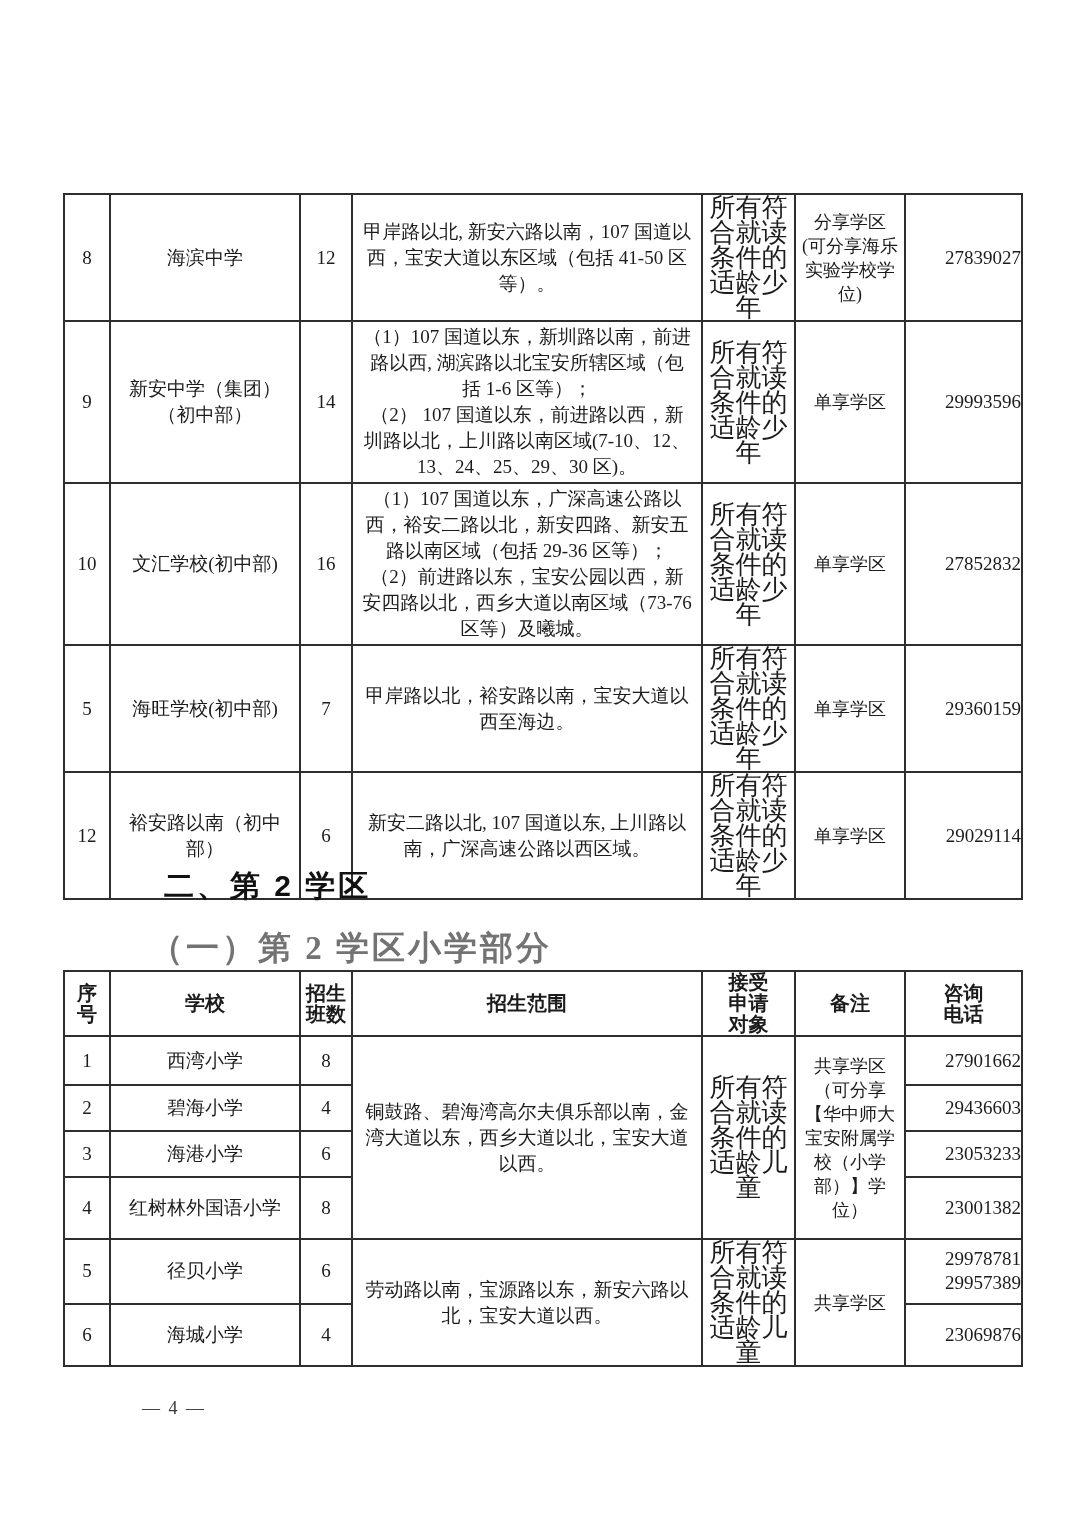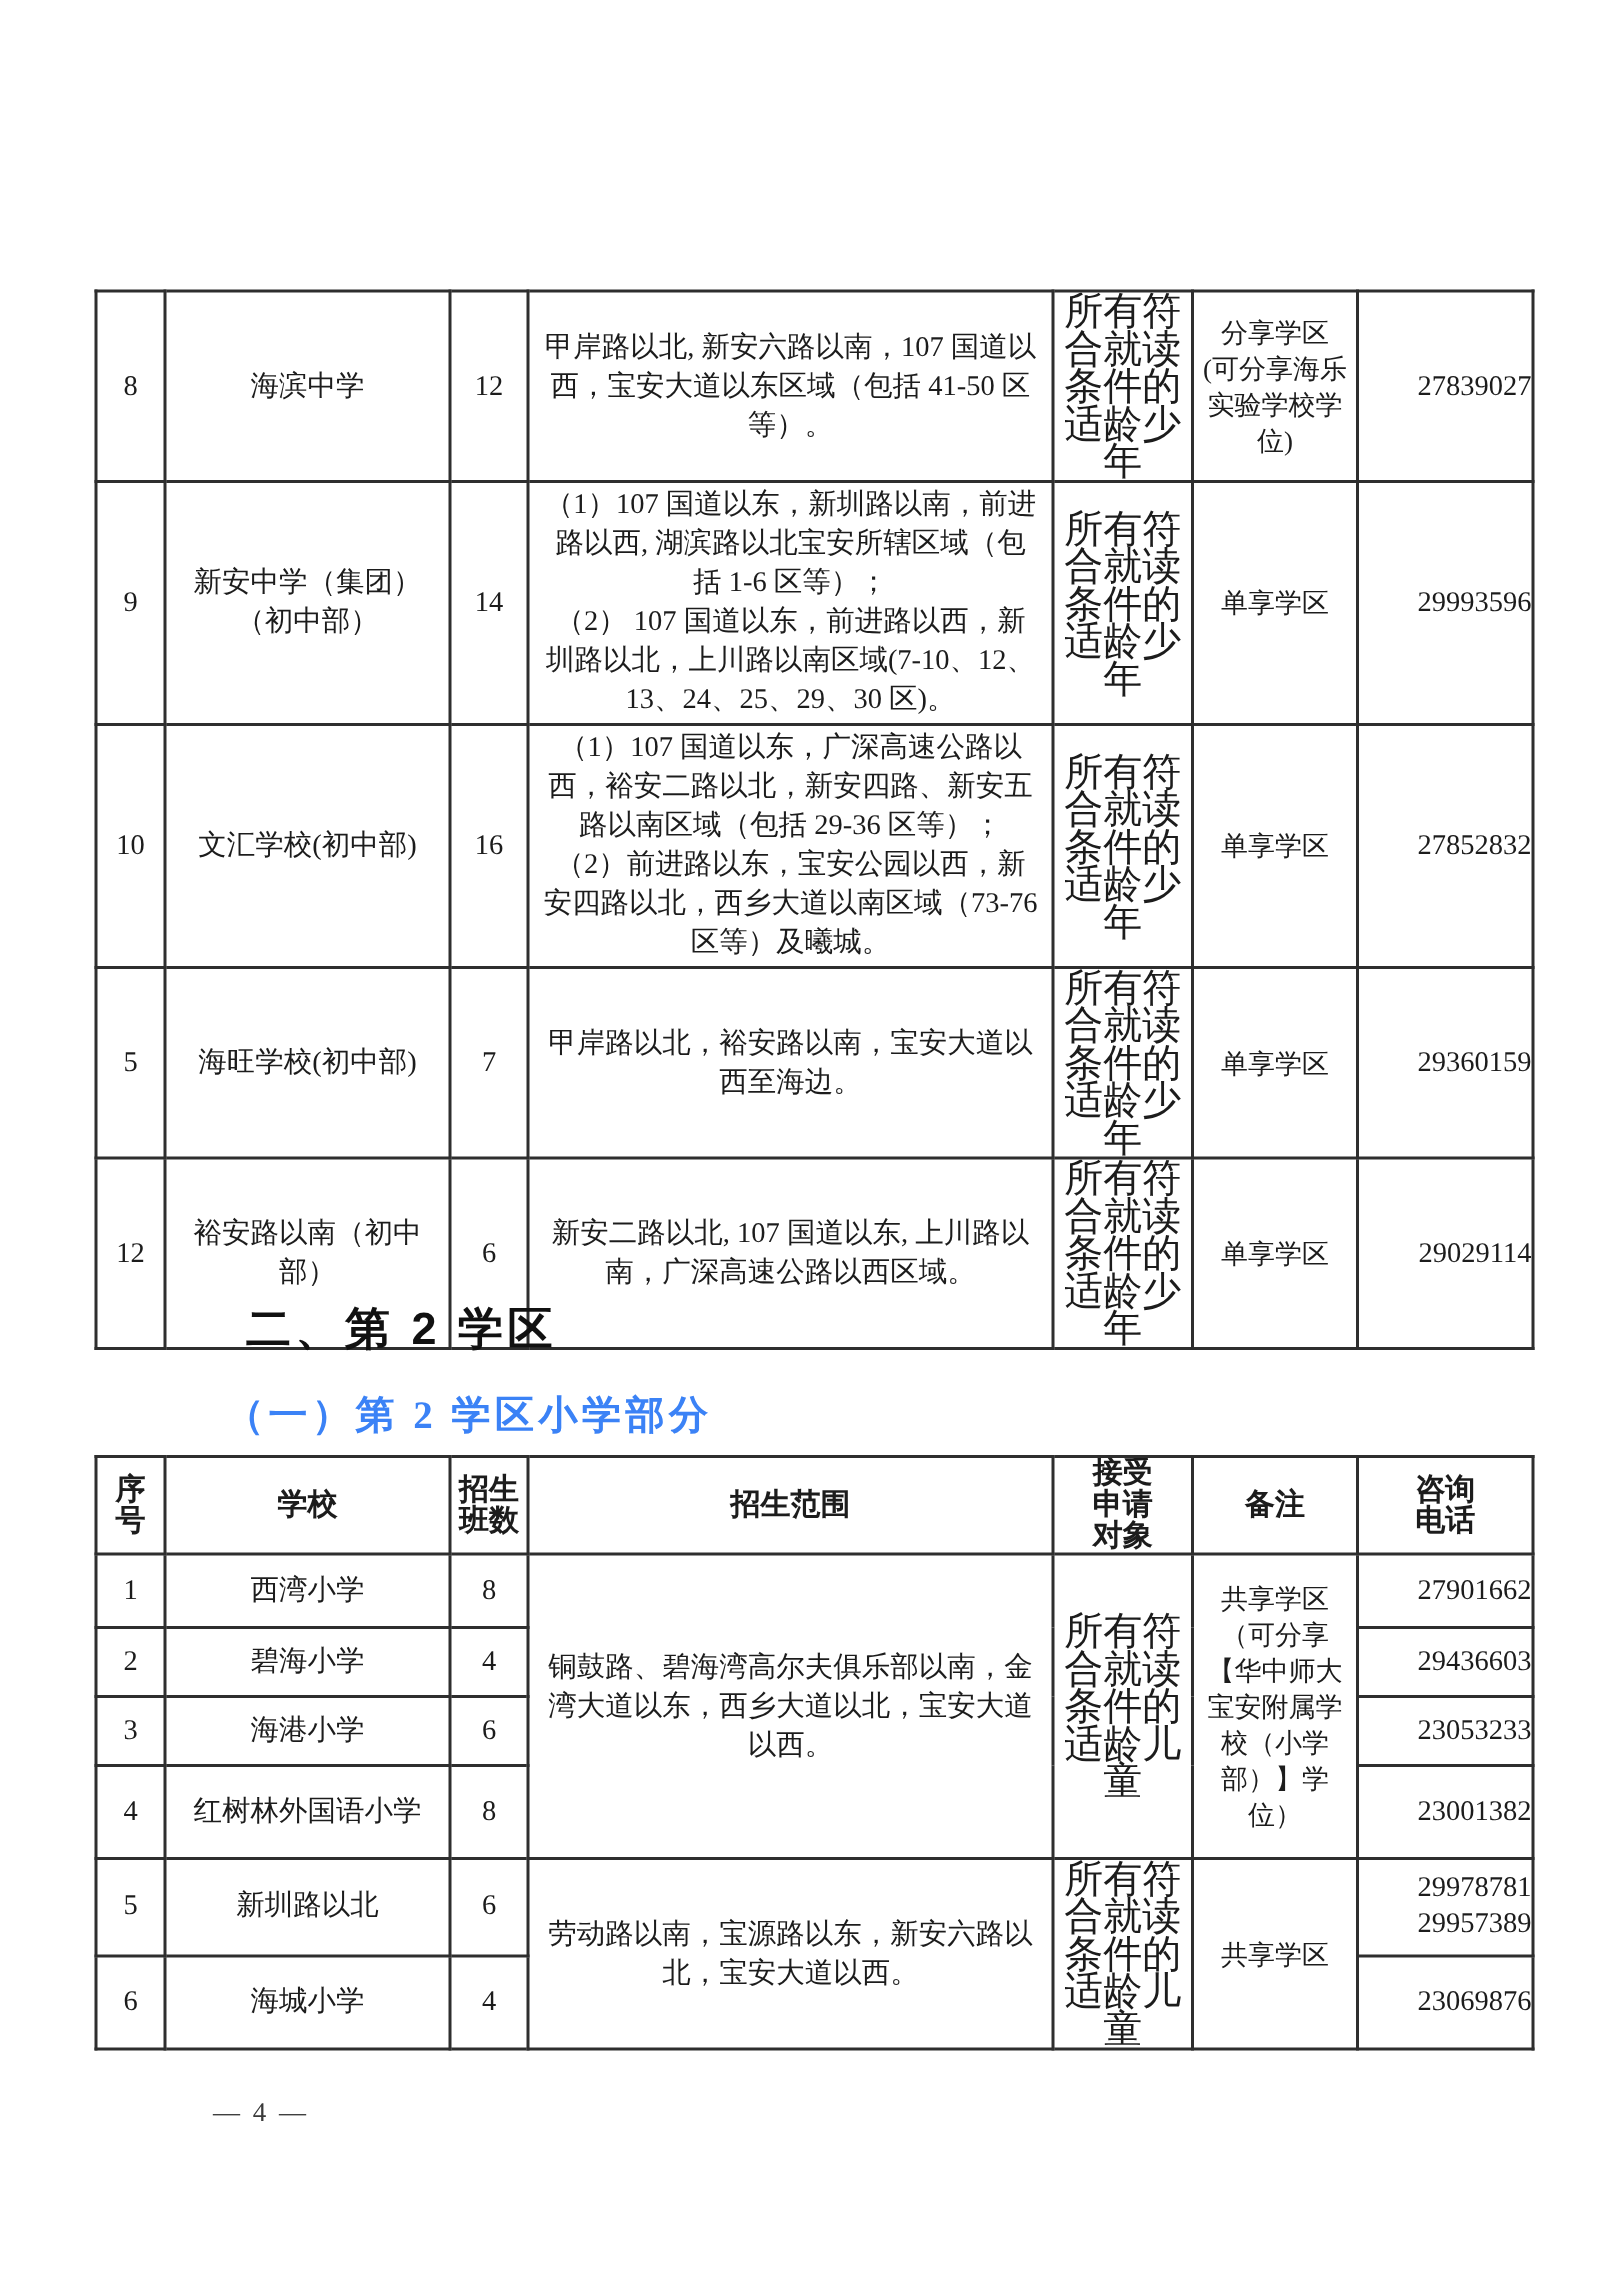--- a/index.html
+++ b/index.html
@@ -47,21 +47,21 @@
   #table1 tr:nth-child(5) { height: 106px; }
 
   #sec-heading {
     position: absolute; left: 145px; top: 866px;
     font-family: "Liberation Sans", "DejaVu Sans", sans-serif;
     font-size: 30px; font-weight: 700; letter-spacing: 3px; color: #111; margin-left: 19px;
   }
   #sec-subheading {
     position: absolute; left: 150px; top: 926px;
     font-family: "Liberation Serif", "DejaVu Serif", serif;
-    font-size: 26px; font-weight: 700; letter-spacing: 3px; color: #3b82f6;
+    font-size: 33px; font-weight: 700; letter-spacing: 3px; color: #737373;
   }
 
   #table2 { position: absolute; left: 63px; top: 970px; }
   #table2 tr:nth-child(1) { height: 64px; }
   #table2 tr:nth-child(2) { height: 49px; }
   #table2 tr:nth-child(3) { height: 46px; }
   #table2 tr:nth-child(4) { height: 46px; }
   #table2 tr:nth-child(5) { height: 62px; }
   #table2 tr:nth-child(6) { height: 49px; }
   #table2 tr:nth-child(7) { height: 48px; }
@@ -197,21 +197,21 @@
         <td class="c-phone">23053233</td>
       </tr>
       <tr>
         <td class="c-no">4</td>
         <td class="c-school">红树林外国语小学</td>
         <td class="c-classes">8</td>
         <td class="c-phone">23001382</td>
       </tr>
       <tr>
         <td class="c-no">5</td>
-        <td class="c-school">新圳路以北</td>
+        <td class="c-school">径贝小学</td>
         <td class="c-classes">6</td>
         <td class="c-range" rowspan="2">劳动路以南，宝源路以东，新安六路以北，宝安大道以西。</td>
         <td class="c-appl" rowspan="2">所有符合就读条件的适龄儿童</td>
         <td class="c-note" rowspan="2">共享学区</td>
         <td class="c-phone">29978781
 29957389</td>
       </tr>
       <tr>
         <td class="c-no">6</td>
         <td class="c-school">海城小学</td>

